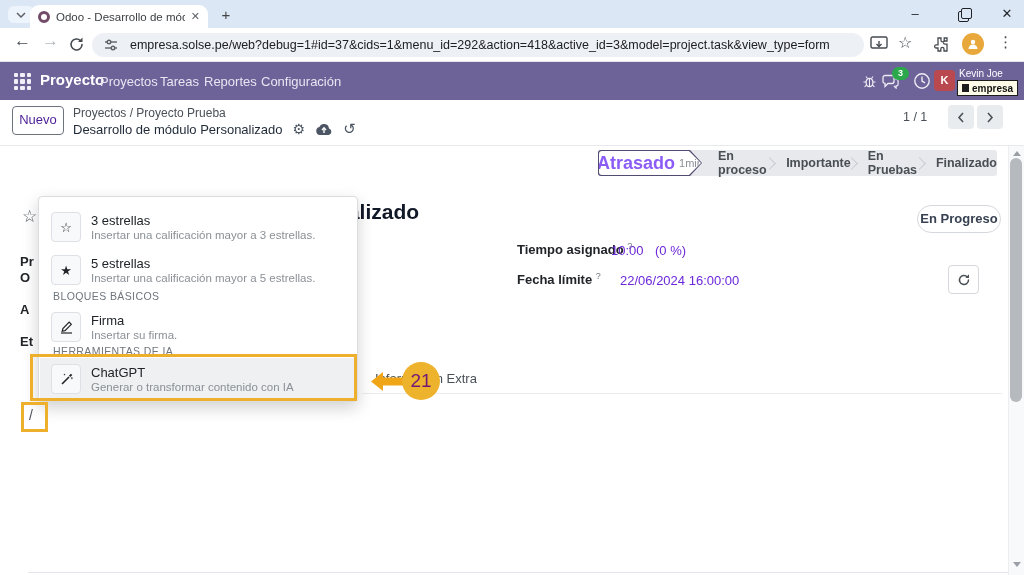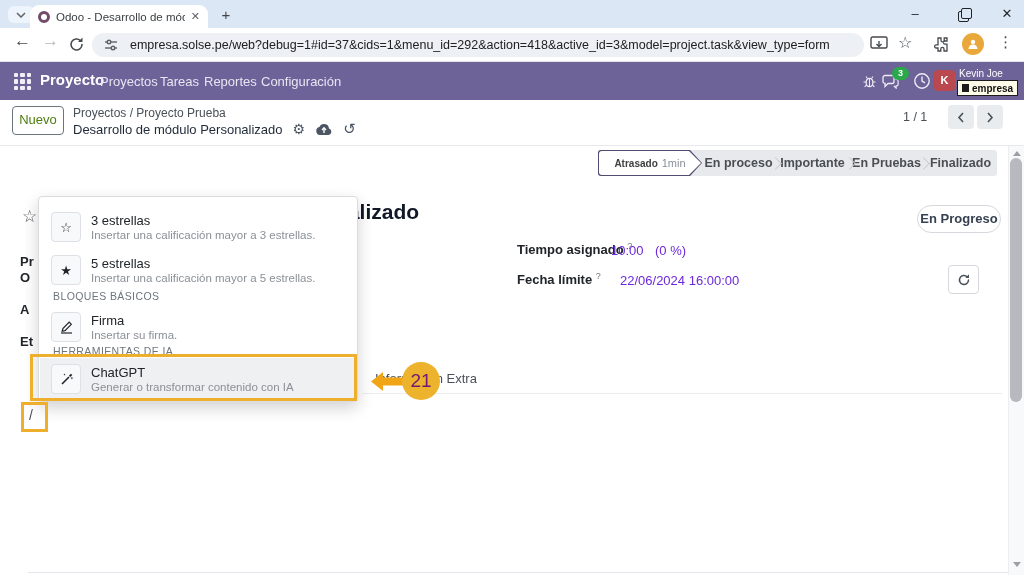--- a/index.html
+++ b/index.html
@@ -28,32 +28,32 @@
   .gridicon span{background:#f1eef7;border-radius:1px;}
   .appname{left:40px;top:71px;font-size:15px;font-weight:700;color:#fff;}
   .navitem{top:74px;font-size:13px;color:#e9e5f2;}
   .msgbadge{left:892px;top:67px;min-width:13px;height:13px;border-radius:7px;background:#2aa84a;color:#fff;font-size:9px;font-weight:700;text-align:center;line-height:13px;padding:0 2px;}
   .kavatar{left:934px;top:70px;width:21px;height:21px;border-radius:4px;background:#b9494e;color:#fff;font-size:11px;font-weight:700;text-align:center;line-height:21px;}
   .username{left:959px;top:68px;font-size:10px;color:#fff;}
   .companybadge{left:957px;top:80px;height:14px;background:#fefce8;border:1px solid #1c1c1c;display:flex;align-items:center;gap:3px;padding:0 4px;font-size:10px;font-weight:700;color:#111;}
   .bldg{width:7px;height:8px;background:#1c1c1c;display:inline-block;}
   
   .cpanel{left:0;top:100px;width:1024px;height:46px;background:#fff;border-bottom:1px solid #e7e9ed;box-sizing:border-box;}
-  .newbtn{left:12px;top:106px;width:50px;height:27px;border:1px solid #6c757d;border-radius:4px;background:#fff;font-size:13px;color:#4d7c0f;text-align:center;line-height:26px;}
+  .newbtn{left:12px;top:106px;width:50px;height:27px;border:1px solid #6c757d;border-radius:4px;background:#fff;font-size:13px;color:#4c1d95;text-align:center;line-height:26px;}
   .bc1{left:73px;top:106px;font-size:12px;color:#495057;}
   .bc2{left:73px;top:120px;font-size:13px;color:#1f2937;display:flex;align-items:center;gap:10px;}
   .pager{left:903px;top:110px;font-size:12.5px;color:#495057;}
   .pagerbtn{top:105px;width:26px;height:24px;background:#e9ecef;border-radius:4px;display:flex;align-items:center;justify-content:center;}
   
   .stagewrap{left:598px;top:150px;width:399px;height:26px;background:#e7e9ec;border-radius:3px;display:flex;align-items:stretch;}
   .stage-active-outer{flex:none;width:104px;background:#514b71;clip-path:polygon(0 0,calc(100% - 12px) 0,100% 50%,calc(100% - 12px) 100%,0 100%);border-radius:3px 0 0 3px;position:relative;}
   .stage-active-inner{position:absolute;inset:1px;background:#fff;clip-path:polygon(0 0,calc(100% - 12px) 0,100% 50%,calc(100% - 12px) 100%,0 100%);border-radius:3px 0 0 3px;display:flex;align-items:center;justify-content:center;gap:4px;}
-  .stage-active-inner .lbl{font-size:10px;font-weight:700;color:#404040;}
+  .stage-active-inner .lbl{font-size:18px;font-weight:700;color:#8b5cf6;}
   .stage-active-inner .tmr{font-size:11px;color:#8a8f98;}
-  .stage{flex:1;display:flex;align-items:center;justify-content:center;font-size:12.5px;font-weight:600;color:#4a4f55;}
+  .stage{flex:1;display:flex;align-items:center;justify-content:center;font-size:12.5px;font-weight:600;color:#4a4f55;margin-left:16px;}
   .stagesep{width:8px;height:8px;border-top:1.5px solid #c7cbd1;border-right:1.5px solid #c7cbd1;transform:rotate(45deg);align-self:center;margin:0 -4px;}
   
   .formtitle{left:55px;top:200px;font-size:21px;font-weight:700;color:#111827;white-space:nowrap;}
   .prioritystar{left:22px;top:206px;font-size:17px;color:#565b61;}
   .fraglbl{left:20px;font-size:13px;font-weight:700;color:#212529;}
   .statebtn{left:899px;top:205px;width:82px;height:26px;background:#fff;border:1px solid #d5d8dc;border-radius:14px;font-size:13px;font-weight:700;color:#374151;text-align:center;line-height:25px;margin-left:18px;}
   .fldlbl{font-size:13px;font-weight:700;color:#212529;}
   .fldlbl sup{font-size:9px;color:#6c757d;font-weight:400;}
   .fldval{font-size:13px;color:#6d28d9;}
   .refreshbtn{left:948px;top:265px;width:29px;height:27px;border:1px solid #d5d8dc;border-radius:4px;background:#fff;display:flex;align-items:center;justify-content:center;}

